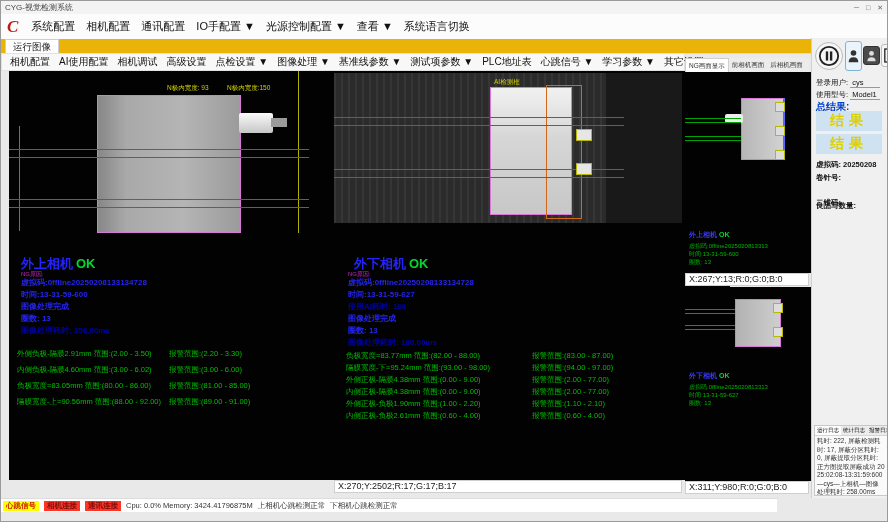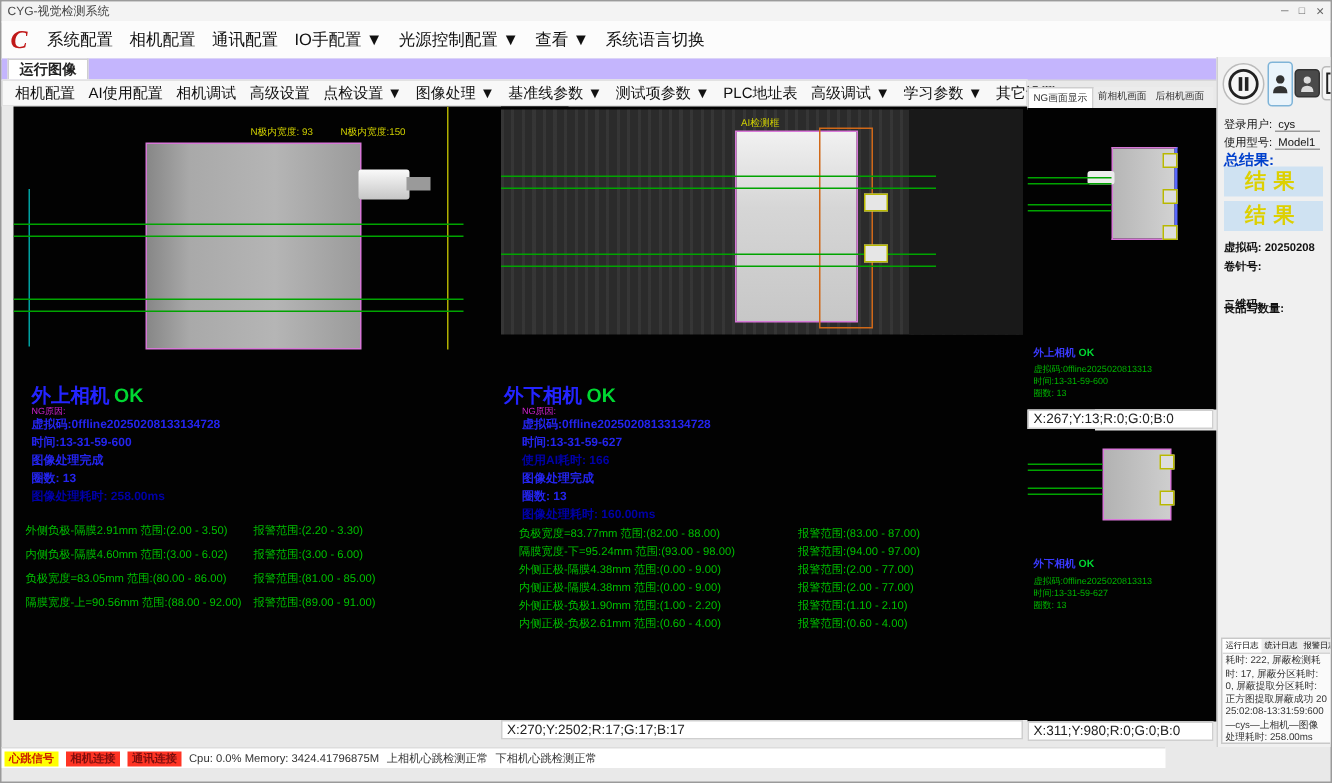--- a/index.html
+++ b/index.html
@@ -11,22 +11,22 @@
   .titlebar{position:absolute;top:0;left:0;right:0;height:13px;background:#f3f3f3;
             border-bottom:1px solid #e2e2e2;display:flex;align-items:center;gap:16px;
             padding:0 4px;font-size:8px;color:#444;}
   .win-controls{margin-left:auto;display:flex;gap:7px;font-size:7px;color:#666;}
   .menubar{position:absolute;top:13px;left:0;right:0;height:25px;background:#fcfcfc;
            border-bottom:1px solid #e4e4e4;display:flex;align-items:center;gap:11px;
            padding:0 6px;font-size:11px;color:#111;}
   .logo{color:#c01818;font-family:"Liberation Serif",serif;font-style:italic;font-weight:bold;
         font-size:17px;line-height:17px;margin-right:2px;}
   .menu-item{cursor:default;}
-  .tabbar{position:absolute;top:38px;left:0;width:810px;height:14px;background:#c4b5fd;
-          border-bottom:1px solid #d8d8d8;font-weight:bold;}
+  .tabbar{position:absolute;top:38px;left:0;width:810px;height:14px;background:#eab308;
+          border-bottom:1px solid #d8d8d8;}
   .tab{position:absolute;left:4px;top:0;height:13px;background:#fff;border:1px solid #cfcfcf;
        border-bottom:0;font-size:9.5px;padding:0 7px;color:#222;line-height:13px;}
   .toolbar{position:absolute;top:52px;left:0;width:684px;height:18px;background:#f8f8f8;
            border:1px solid #e2e2e2;box-sizing:border-box;display:flex;align-items:center;
            gap:9px;padding:0 8px;font-size:10px;color:#111;white-space:nowrap;}
 
   
   .img-panel{position:absolute;background:#020202;overflow:hidden;padding-left:48px;}
   .pstatus{position:absolute;background:#ffffff;border:1px solid #cfcfcf;box-sizing:border-box;
            font-size:9px;color:#222;line-height:11px;padding:0 3px;overflow:hidden;}
@@ -113,21 +113,21 @@
   <div class="toolbar">
     <span>相机配置</span>
     <span>AI使用配置</span>
     <span>相机调试</span>
     <span>高级设置</span>
     <span>点检设置 ▼</span>
     <span>图像处理 ▼</span>
     <span>基准线参数 ▼</span>
     <span>测试项参数 ▼</span>
     <span>PLC地址表</span>
-    <span>高级调试 ▼</span>
+    <span>心跳信号 ▼</span>
     <span>学习参数 ▼</span>
     <span>其它设置 ▼</span>
   </div>
 
   <div class="img-panel" style="left:8px;top:70px;width:322px;height:409px;">
 
     <div class="vline" style="left:289px;top:0;height:162px;background:#b0b000;"></div>
     <div class="vline" style="left:10px;top:55px;height:105px;background:#00a0a0;"></div>
     <div class="cell" style="left:88px;top:24px;width:144px;height:138px;background:linear-gradient(90deg,#878787,#a9a9a9 20%,#b5b5b5 60%,#9b9b9b);"></div>
     <div class="abs" style="left:230px;top:42px;width:34px;height:20px;background:linear-gradient(#fafafa,#c6c6c6);border-radius:2px;"></div>
@@ -165,21 +165,21 @@
     <div class="cell" style="left:156px;top:16px;width:82px;height:128px;background:linear-gradient(180deg,#f1f1f1,#d6d6d6 40%,#c7c7c7);"></div>
     <div class="abs" style="left:212px;top:14px;width:34px;height:132px;border:1px solid #d06818;"></div>
     <div class="hline" style="left:0;top:46px;width:290px;"></div>
     <div class="hline" style="left:0;top:54px;width:290px;"></div>
     <div class="hline" style="left:0;top:98px;width:290px;"></div>
     <div class="hline" style="left:0;top:106px;width:290px;"></div>
     <div class="microbox" style="left:242px;top:58px;width:14px;height:10px;background:#e6e6e6;"></div>
     <div class="microbox" style="left:242px;top:92px;width:14px;height:10px;background:#e6e6e6;"></div>
     <span class="ylabel" style="left:160px;top:7px;">AI检测框</span>
 
-    <div class="res-title" style="left:2px;top:184px;">
+    <div class="res-title" style="left:20px;top:184px;">
       <span class="cam">外下相机</span><span class="ok">OK</span>
     </div>
     <span class="ng-note" style="left:14px;top:199px;">NG原因:</span>
     <span class="oline" style="left:14px;top:206px;">虚拟码:0ffline20250208133134728</span>
     <span class="oline" style="left:14px;top:218px;">时间:13-31-59-627</span>
     <span class="oline dim" style="left:14px;top:230px;">使用AI耗时: 166</span>
     <span class="oline" style="left:14px;top:242px;">图像处理完成</span>
     <span class="oline" style="left:14px;top:254px;">圈数: 13</span>
     <span class="oline dim" style="left:14px;top:266px;">图像处理耗时: 160.00ms</span>
 

